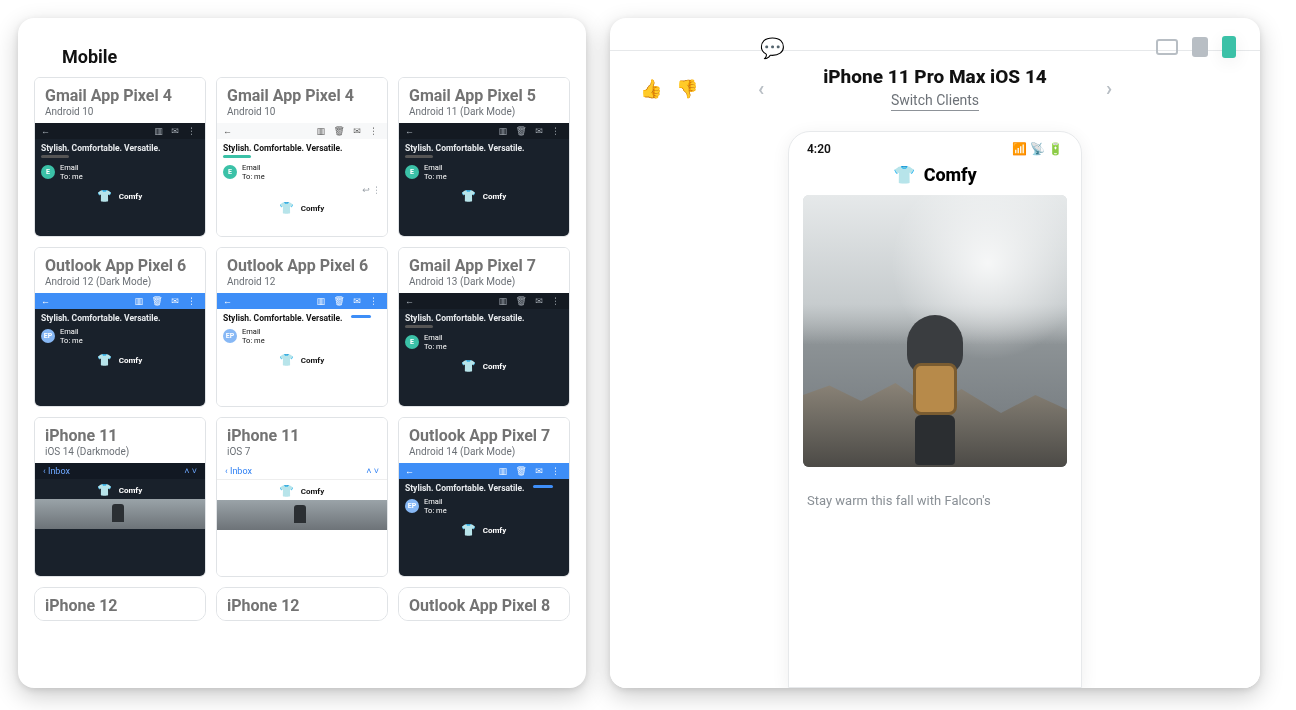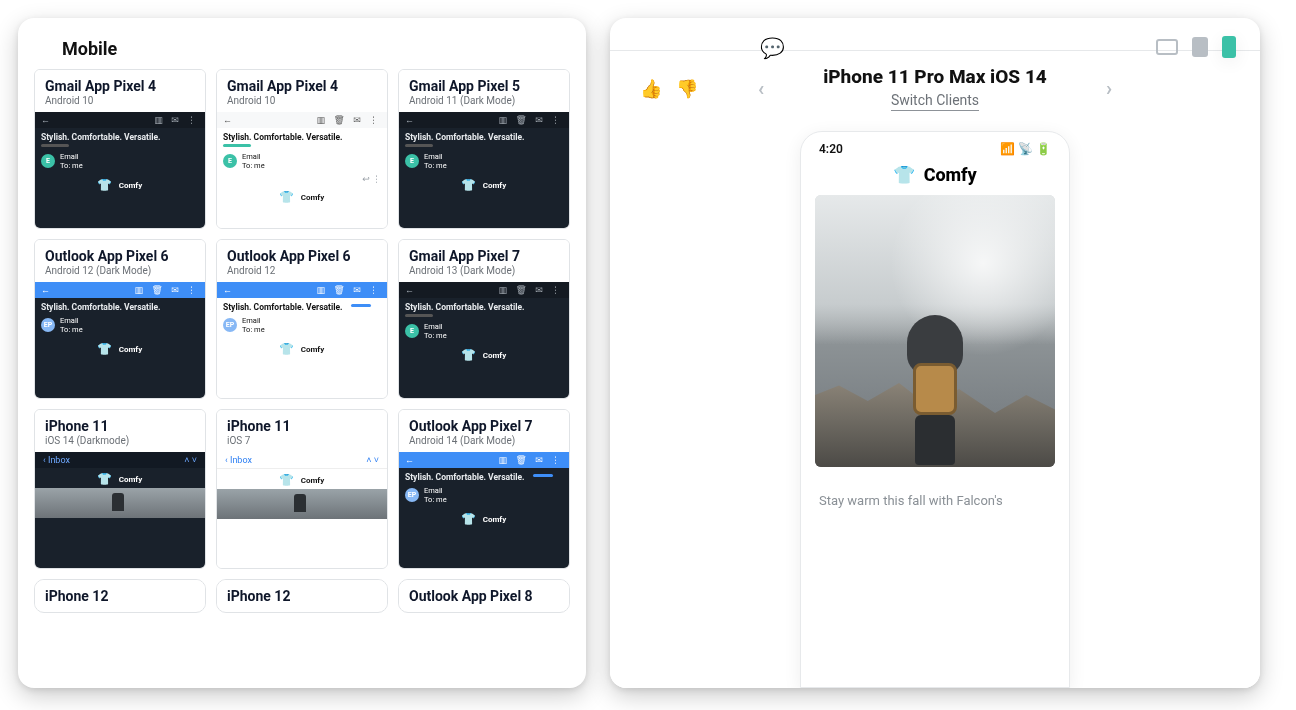--- a/index.html
+++ b/index.html
@@ -38,38 +38,38 @@
     cursor: pointer;
   }
   .hamburger span {
     width: 26px;
     height: 4px;
     background: #3bc1a7;
     border-radius: 2px;
   }
   .left-title { font-size: 20px; font-weight: 700; color: #111; }
   .left-body { padding: 14px 16px 0 16px; overflow: hidden; flex:1; }
-  .section-title { font-size: 18px; font-weight: 700; color:#111; margin: 6px 0 10px 28px; }
+  .section-title { font-size: 18px; font-weight: 700; color:#111; margin: 14px 0 10px 28px; }
   .grid {
     display: grid;
     grid-template-columns: repeat(3, 1fr);
     gap: 10px;
   }
   .card {
     border: 1px solid #e0e3e6;
     border-radius: 6px;
     background: #fff;
     overflow: hidden;
     display: flex;
     flex-direction: column;
     height: 160px;
   }
   .card.short { height: 34px; border-radius: 10px; }
   .card-head { padding: 8px 10px 6px 10px; background:#fff; }
-  .card-name { font-size: 14px; font-weight:700; color:#0f172a; }
+  .card-name { font-size: 16px; font-weight:700; color:#737373; }
   .card-sub  { font-size: 10px; color:#6b7076; margin-top:1px;}
   .thumb {
     flex:1;
     font-size: 8px;
     color:#fff;
     position:relative;
     overflow:hidden;
   }
   .thumb.dark { background:#19212b; }
   .thumb.light { background:#fff; color:#111;}
@@ -119,21 +119,21 @@
   }
   .thumbs { position:absolute; left:30px; display:flex; gap:14px; color:#b8bec4; font-size:18px;}
   .chev { position:absolute; color:#b8bec4; font-size:20px; font-weight:700;}
   .chev.l { left:148px;}
   .chev.r { right:148px;}
   .device-name { text-align:center;}
   .device-name h3{ font-size:19px; font-weight:800; color:#111;}
   .switch { font-size:14px; color:#6d7278; border-bottom:1px solid #8d9298; display:inline-block; margin-top:4px; padding-bottom:2px; cursor:pointer;}
   .right-body { flex:1; display:flex; justify-content:center; padding-top:10px; background:#fff; overflow:hidden;}
   .phone {
-    width:270px; border:1px solid #e7e9eb; border-radius:22px 22px 0 0;
+    width:294px; border:1px solid #e7e9eb; border-radius:22px 22px 0 0;
     background:#fff; box-shadow:0 4px 18px rgba(0,0,0,0.07);
     display:flex; flex-direction:column; overflow:hidden;
   }
   .status-bar { display:flex; justify-content:space-between; padding:10px 18px 4px 18px; font-size:12px; font-weight:600; color:#111;}
   .p-brand { display:flex; align-items:center; justify-content:center; gap:8px; font-weight:800; font-size:18px; padding:4px 0 10px 0;}
   .hero {
     margin:0 14px; height:272px; border-radius:6px;
     background: linear-gradient(180deg,#d7dadb 0%, #b6bbbd 25%, #8c9295 55%, #6d7378 100%);
     position:relative;
     overflow:hidden;

